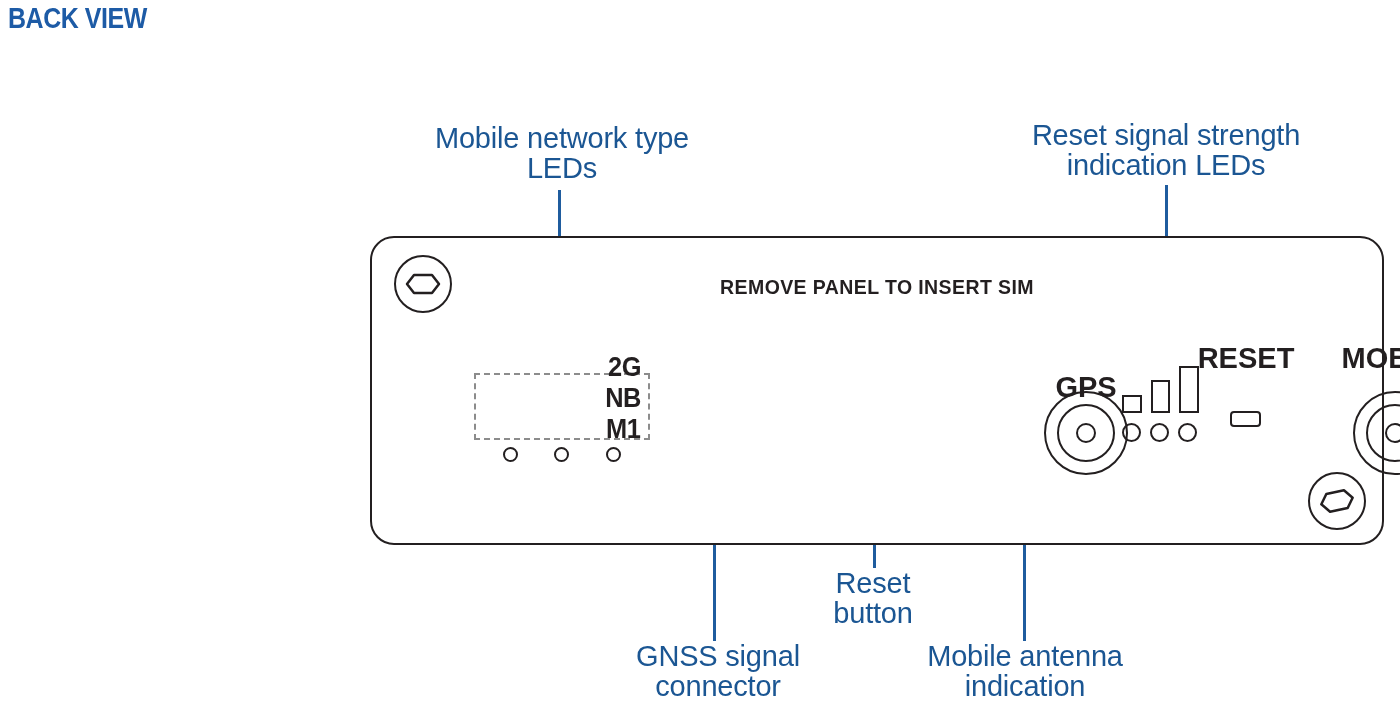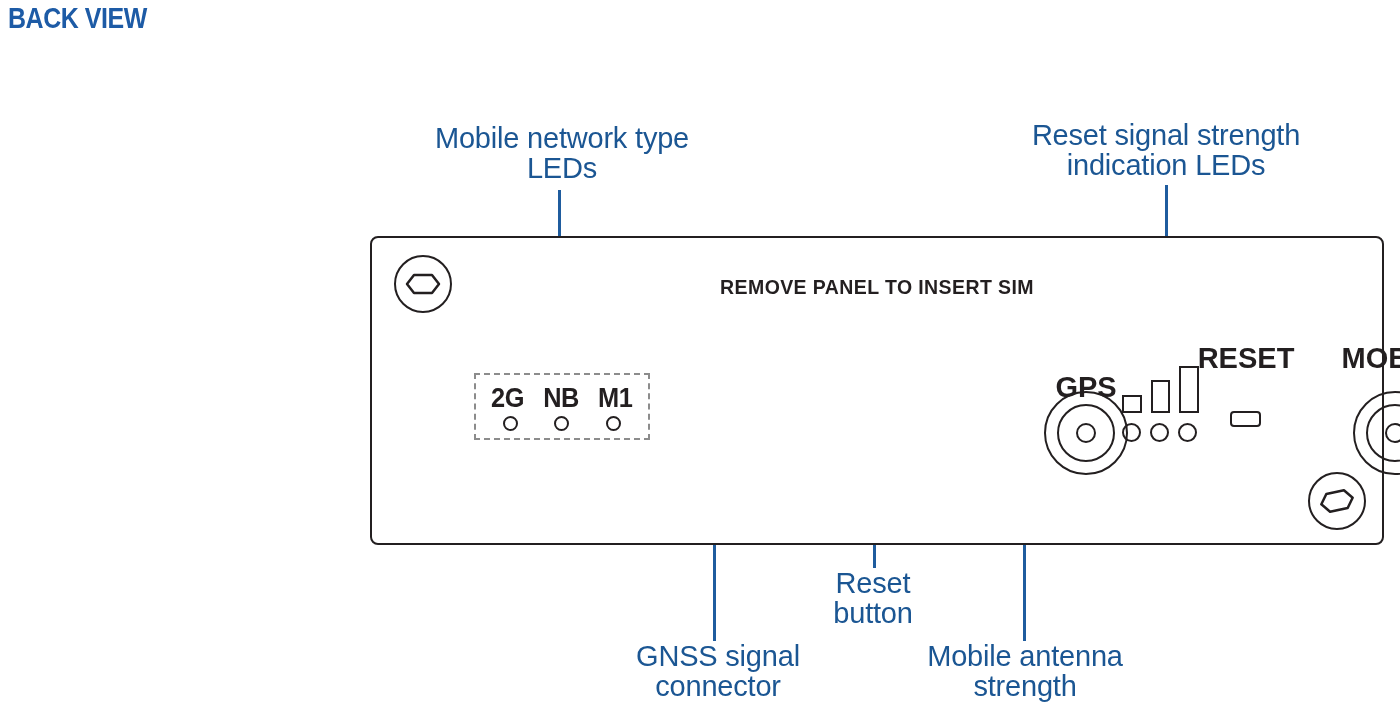--- a/index.html
+++ b/index.html
@@ -62,21 +62,21 @@
   #leader-mobile-conn  { left: 1023px; top: 469px; height: 172px; }
 
   
   #device-panel {
     position: absolute;
     left: 370px;
     top: 236px;
     width: 1014px;
     height: 309px;
     border: 2.5px solid #231f20;
-    border-radius: 8px;
+    border-radius: 24px;
     box-sizing: border-box;
     background: #ffffff;
     padding-left: 12px;
   }
 
   
   .screw {
     position: absolute;
     width: 58px;
     height: 58px;
@@ -136,20 +136,21 @@
     box-sizing: border-box;
     display: flex;
     flex-direction: column;
     justify-content: center;
   }
   #network-led-labels {
     display: flex;
     justify-content: space-around;
     align-items: flex-end;
     padding: 0 6px;
+    flex-direction: column;
   }
   #network-led-labels span {
     font-family: "Liberation Sans Narrow", "Liberation Sans", sans-serif;
     font-weight: bold;
     font-size: 27px;
     color: #231f20;
     transform: scaleX(0.94);
     letter-spacing: -0.5px;
   }
   #network-led-dots {
@@ -253,21 +254,21 @@
 <div class="callout" id="callout-signal-leds">Reset signal strength
 indication LEDs</div>
 
 <div class="callout" id="callout-gnss-conn">GNSS  signal
 connector</div>
 
 <div class="callout" id="callout-reset-btn">Reset
 button</div>
 
 <div class="callout" id="callout-mobile-conn">Mobile antenna
-strength</div>
+indication</div>
 
 <div class="leader" id="leader-network-leds"></div>
 <div class="leader" id="leader-signal-leds"></div>
 <div class="leader" id="leader-gnss-conn"></div>
 <div class="leader" id="leader-reset-btn"></div>
 <div class="leader" id="leader-mobile-conn"></div>
 
 <div id="device-panel">
 
   <div class="screw" id="screw-top-left">

